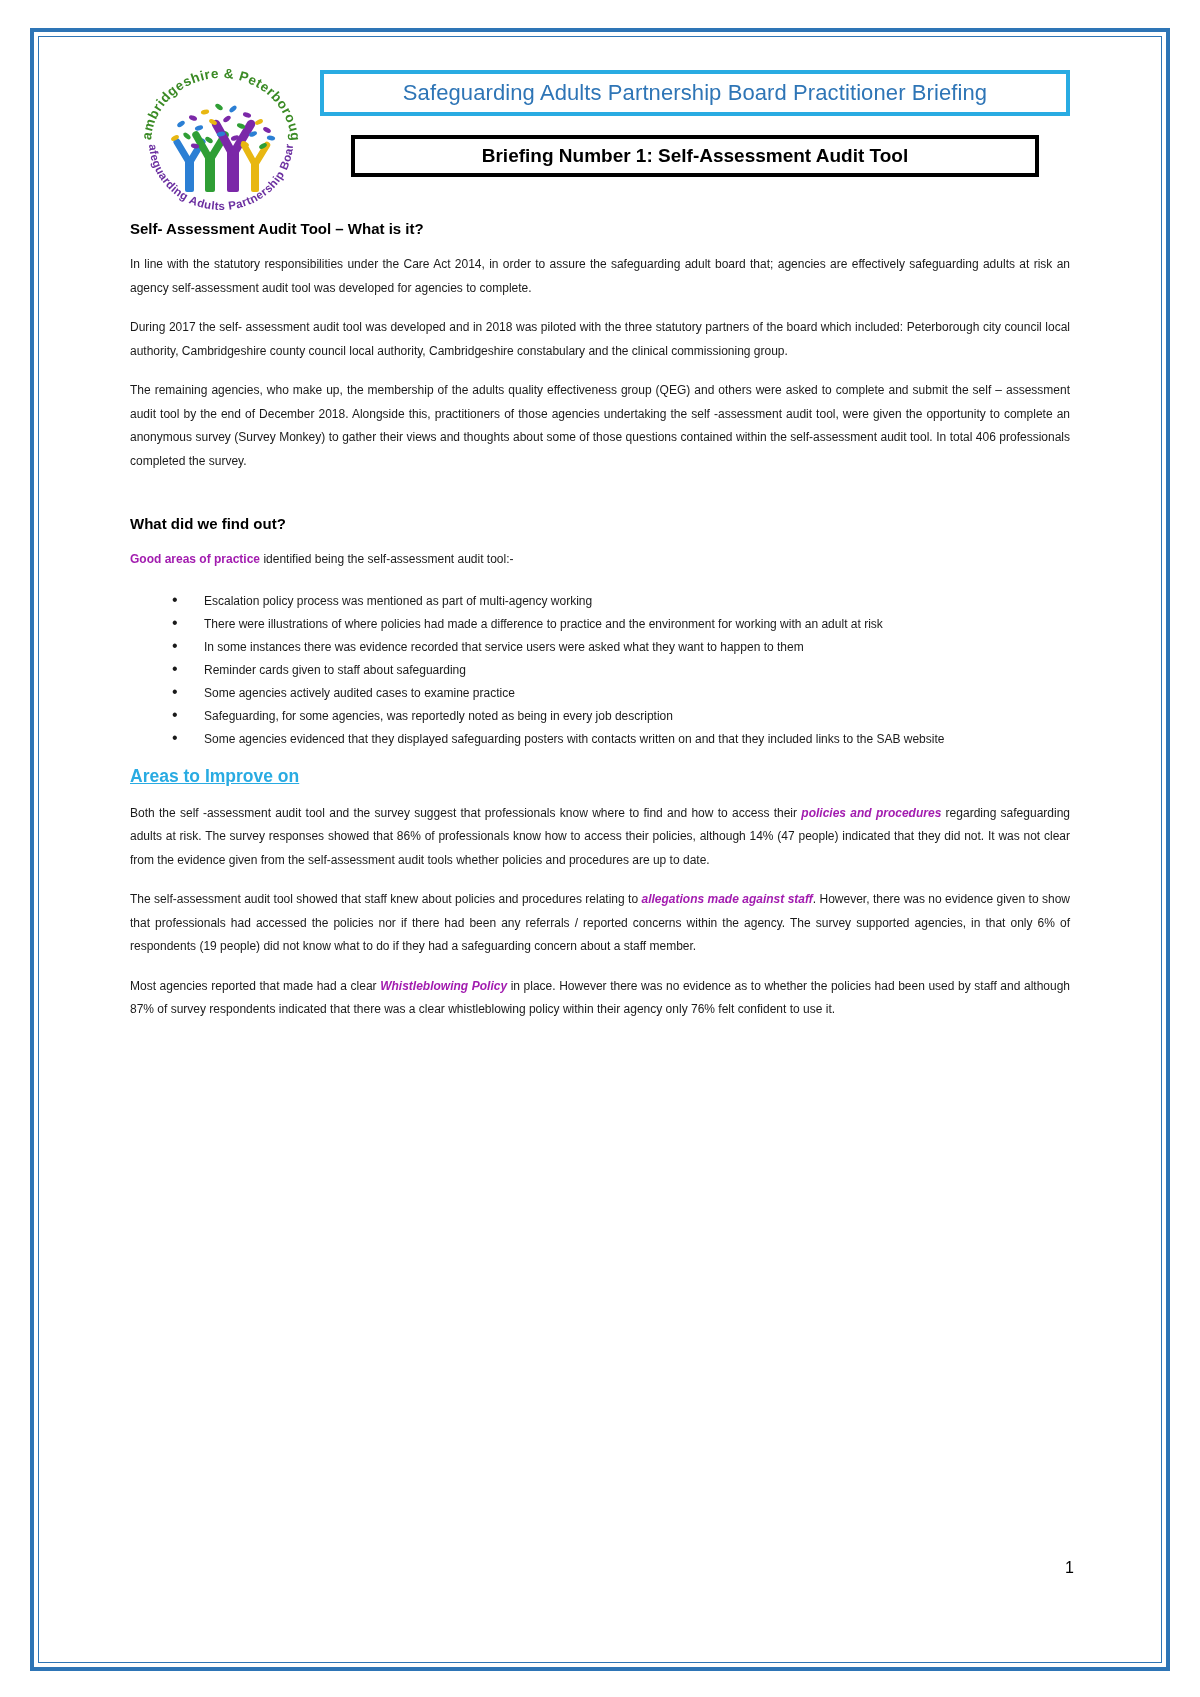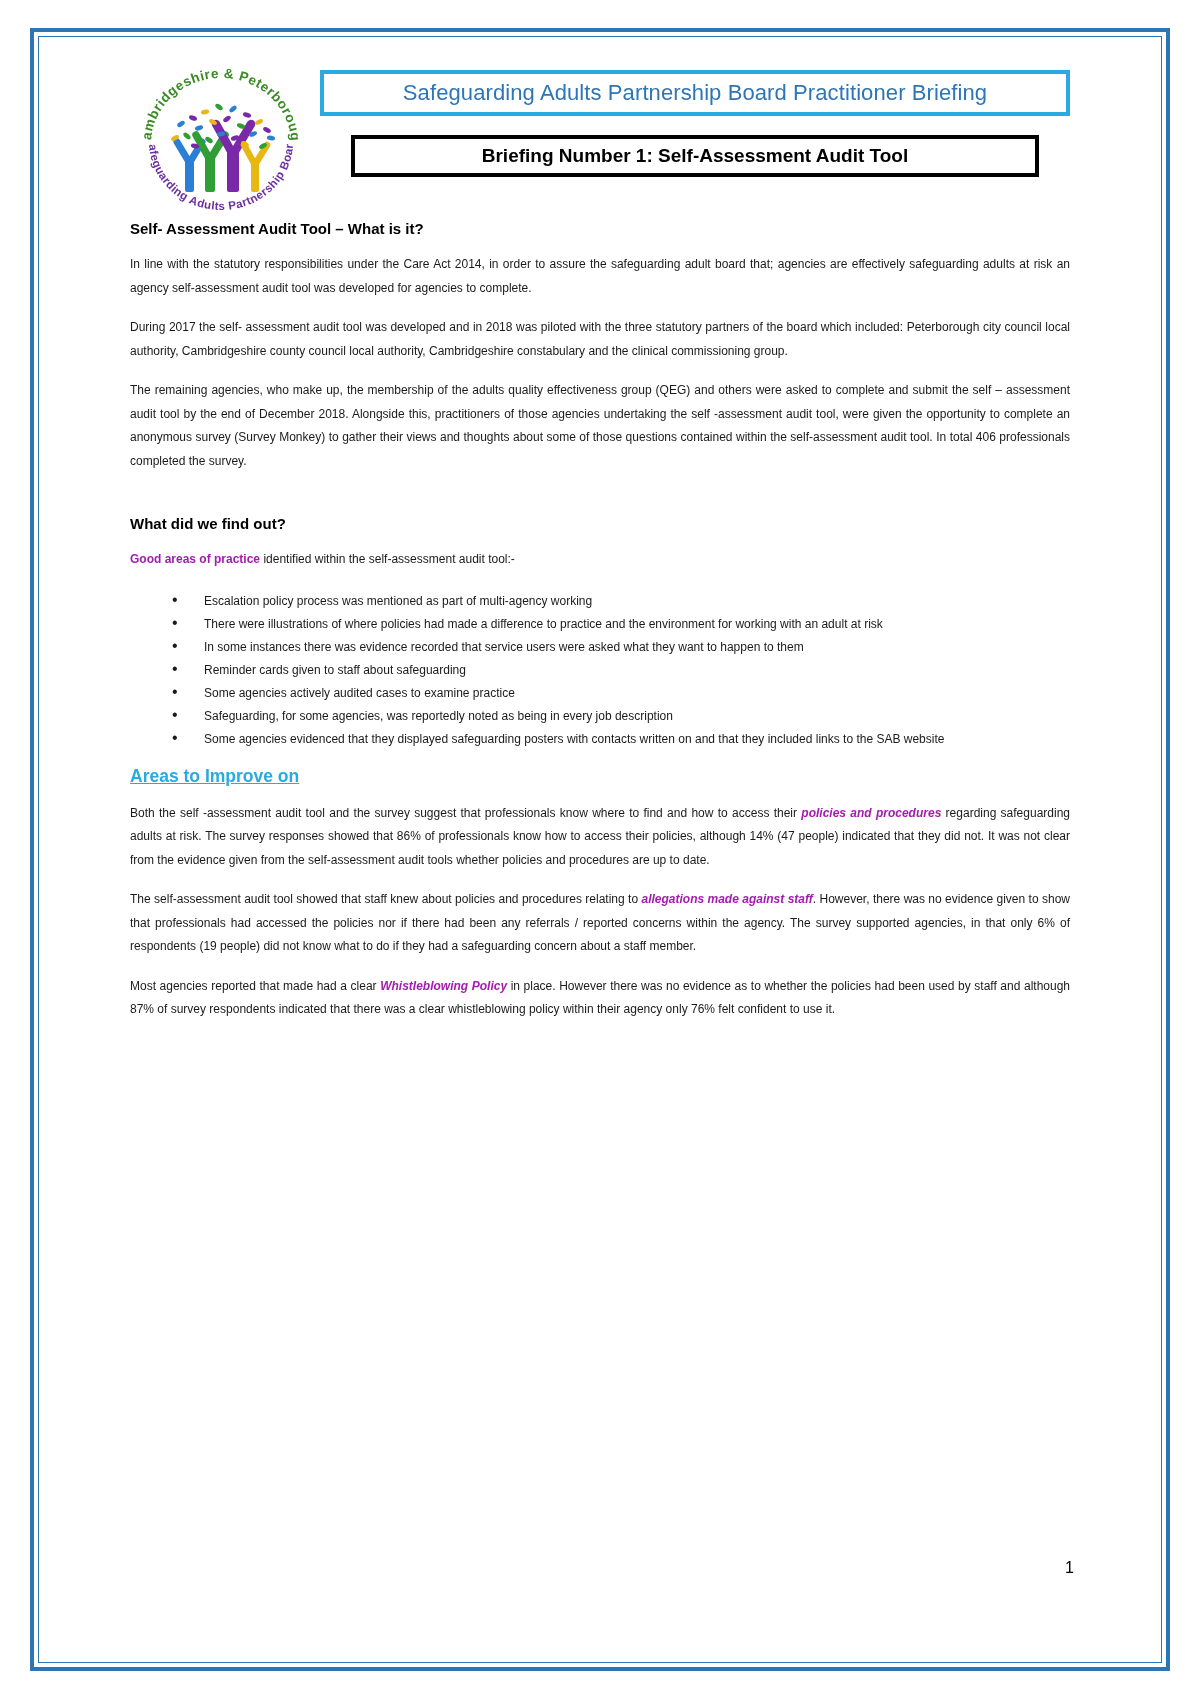--- a/index.html
+++ b/index.html
@@ -280,21 +280,21 @@
 
       <p class="para">During 2017 the self- assessment audit tool was developed and in 2018 was piloted with the three statutory partners of the board which included: Peterborough city council local authority, Cambridgeshire county council local authority, Cambridgeshire constabulary and the clinical commissioning group.</p>
 
       <p class="para">The remaining agencies, who make up, the membership of the adults quality effectiveness group (QEG) and others were asked to complete and submit the self – assessment audit tool by the end of December 2018. Alongside this, practitioners of those agencies undertaking the self -assessment audit tool, were given the opportunity to complete an anonymous survey (Survey Monkey) to gather their views and thoughts about some of those questions contained within the self-assessment audit tool. In total 406 professionals completed the survey.</p>
 
       <div class="gap-26"></div>
 
       <h2 class="section-head">What did we find out?</h2>
 
       <p class="para tight">
-        <span class="cyan-bold">Good areas of practice</span><span> identified within the self-assessment audit tool:-</span>
+        <span class="cyan-bold">Good areas of practice</span><span> identified being the self-assessment audit tool:-</span>
       </p>
 
       <div class="gap-18"></div>
 
       <ul class="bullets" id="good-practice-list">
           <li><span>Escalation policy process was mentioned as part of multi-agency working</span></li>
           <li><span>There were illustrations of where policies had made a difference to practice and the environment for working with an adult at risk</span></li>
           <li><span>In some instances there was evidence recorded that service users were asked what they want to happen to them</span></li>
           <li><span>Reminder cards given to staff about safeguarding</span></li>
           <li><span>Some agencies actively audited cases to examine practice</span></li>

